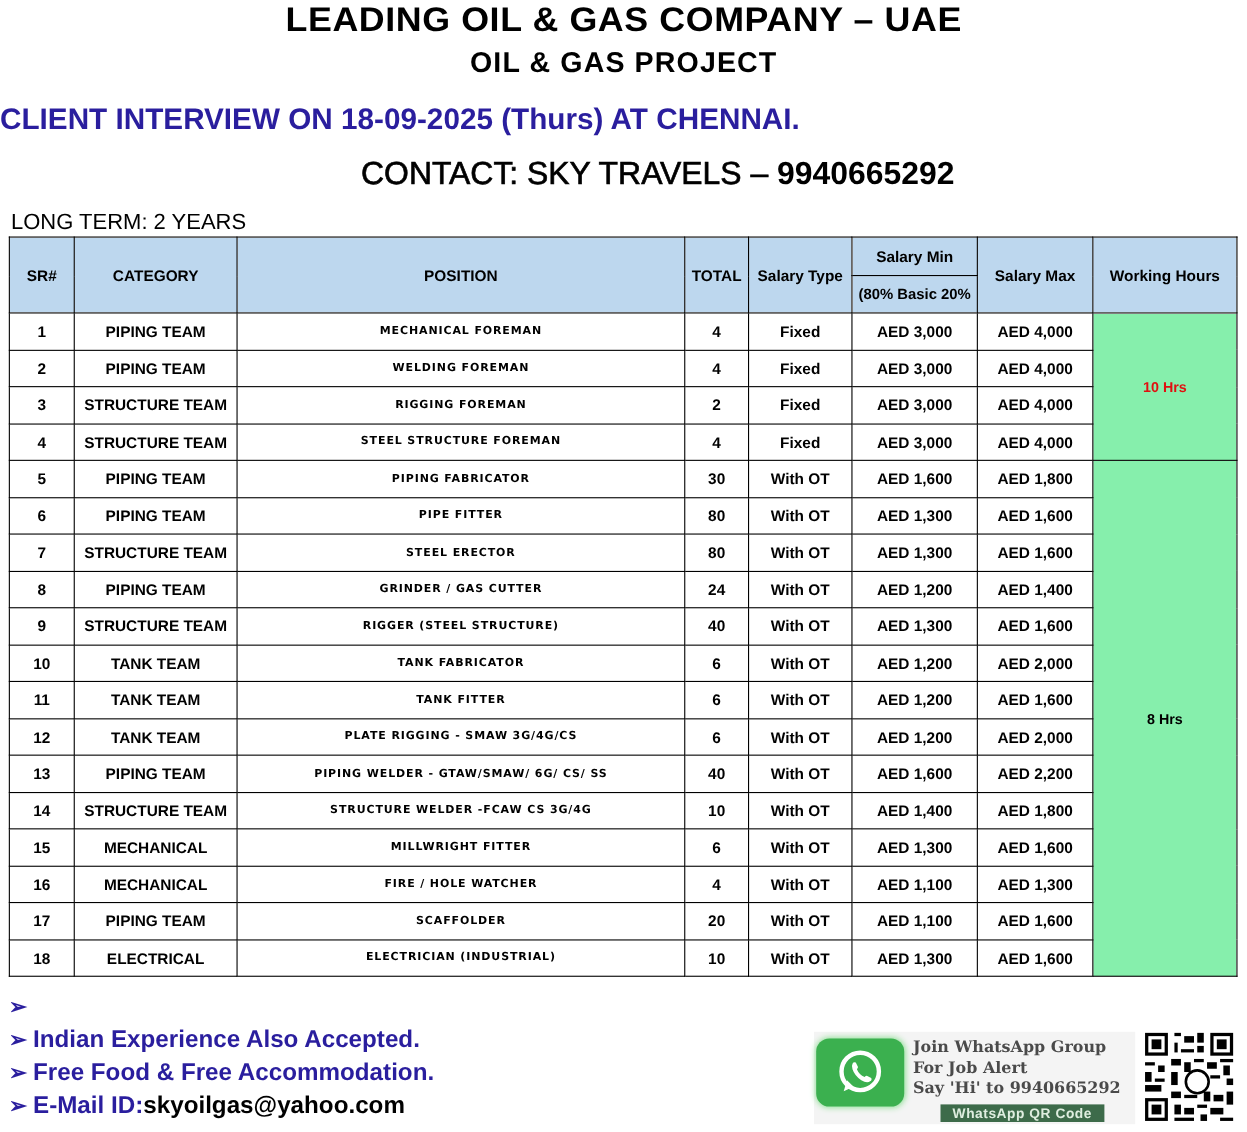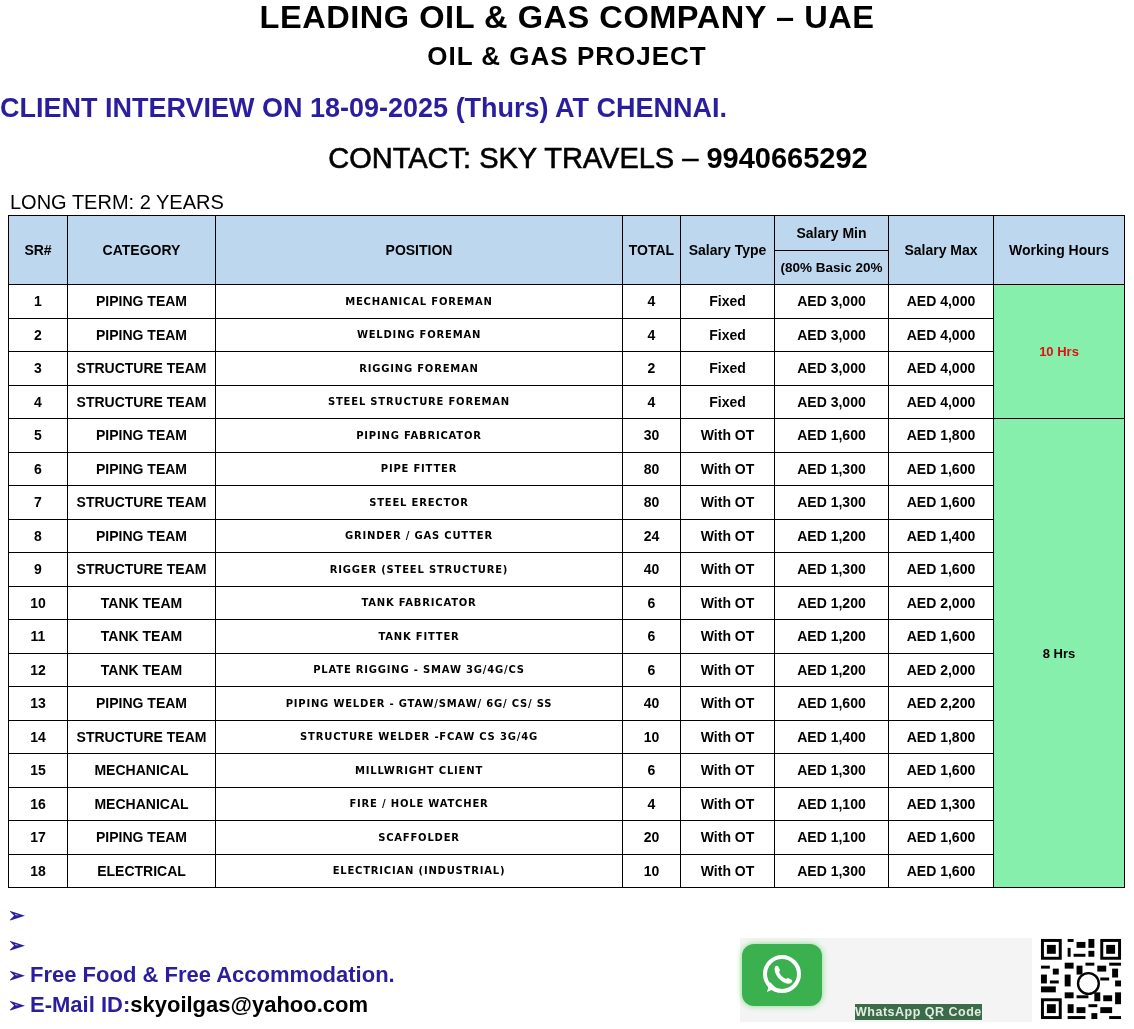--- a/index.html
+++ b/index.html
@@ -25,21 +25,21 @@
   table.jobs td.hours.black { color: #000; }
 
   .bullets { position: absolute; top: 900px; left: 8px; }
   .bullet { display: flex; align-items: center; height: 30px; font-size: 22px; font-weight: bold; color: #2a1e9e; }
   .bullet .arrow { width: 22px; font-size: 20px; font-weight: bold; color: #2a1e9e; }
   .bullet .email-val { color: #000; font-weight: bold; }
 
   .wa-box { position: absolute; top: 938px; left: 740px; width: 292px; height: 84px; background: #f4f4f4; }
   .wa-logo { position: absolute; top: 6px; left: 2px; width: 80px; height: 62px; background: #3bb04f; border-radius: 12px; box-shadow: 0 0 6px #7ddc86; display: flex; align-items: center; justify-content: center; }
   .wa-text { position: absolute; left: 90px; top: 4px; font-family: "DejaVu Serif", serif; font-weight: bold; font-size: 14.5px; color: #4a4a4a; line-height: 19px; }
-  .wa-qrlabel { position: absolute; left: 115px; top: 66px; background: #3d6b4a; color: #dfeee0; font-size: 12.5px; font-weight: bold; padding: 0 0; line-height: 16px; letter-spacing: 0.5px; }
+  .wa-qrlabel { position: absolute; left: 115px; top: 66px; background: #3d6b4a; color: #dfeee0; font-size: 12.5px; font-weight: bold; padding: 0 11px; line-height: 16px; letter-spacing: 0.5px; }
   .qr { position: absolute; top: 936px; left: 1037px; width: 88px; height: 86px; }
 </style>
 </head>
 <body>
 
 <div class="title1">LEADING OIL &amp; GAS COMPANY – UAE</div>
 <div class="title2">OIL &amp; GAS PROJECT</div>
 <div class="interview"><span>CLIENT INTERVIEW ON 18-09-2025 </span><span class="thurs">(Thurs)</span><span> AT CHENNAI.</span></div>
 <div class="contact"><span class="c-label">CONTACT: SKY TRAVELS – </span><span>9940665292</span></div>
 <div class="longterm">LONG TERM: 2 YEARS</div>
@@ -195,21 +195,21 @@
         <td class="cat">STRUCTURE TEAM</td>
         <td class="pos">STRUCTURE WELDER -FCAW CS 3G/4G</td>
         <td>10</td>
         <td>With OT</td>
         <td>AED 1,400</td>
         <td>AED 1,800</td>
       </tr>
       <tr>
         <td>15</td>
         <td class="cat">MECHANICAL</td>
-        <td class="pos">MILLWRIGHT CLIENT</td>
+        <td class="pos">MILLWRIGHT FITTER</td>
         <td>6</td>
         <td>With OT</td>
         <td>AED 1,300</td>
         <td>AED 1,600</td>
       </tr>
       <tr>
         <td>16</td>
         <td class="cat">MECHANICAL</td>
         <td class="pos">FIRE / HOLE WATCHER</td>
         <td>4</td>
@@ -237,39 +237,45 @@
       </tr>
     </tbody>
 </table>
 
 <div class="bullets">
   <div class="bullet">
       <span class="arrow">➢</span>
     </div>
   <div class="bullet">
       <span class="arrow">➢</span>
+      <span>Indian Experience Also Accepted.</span>
     </div>
   <div class="bullet">
       <span class="arrow">➢</span>
       <span>Free Food &amp; Free Accommodation.</span>
     </div>
   <div class="bullet">
       <span class="arrow">➢</span>
       <span>E-Mail ID: </span>
       <span class="email-val">skyoilgas@yahoo.com</span>
     </div>
 </div>
 
 <div class="wa-box">
   <div class="wa-logo">
     <svg width="50" height="50" viewBox="0 0 50 50">
       <circle cx="25" cy="24" r="17" fill="none" stroke="#ffffff" stroke-width="4"></circle>
       <path d="M10 42 L13 32 L19 38 Z" fill="#ffffff"></path>
       <path d="M18 17 q1 -2 3 -1 l2 4 q0 1 -1 2 q2 5 7 7 q1 -1 2 -1 l4 2 q1 2 -1 3 q-3 2 -8 -1 q-6 -4 -8 -10 q-1 -3 0 -5 z" fill="#ffffff"></path>
     </svg>
+  </div>
+  <div class="wa-text">
+    <div>Join WhatsApp Group</div>
+    <div>For Job Alert</div>
+    <div>Say 'Hi' to 9940665292</div>
   </div>
   <div class="wa-qrlabel">WhatsApp  QR Code</div>
 </div>
 
 <svg class="qr" viewBox="0 0 29 29">
   <rect width="29" height="29" fill="#fff"></rect>
   <g fill="#000">
     <rect x="1" y="1" width="7" height="7"></rect>
       <rect x="2" y="2" width="5" height="5" fill="#fff"></rect>
       <rect x="3" y="3" width="3" height="3"></rect>

